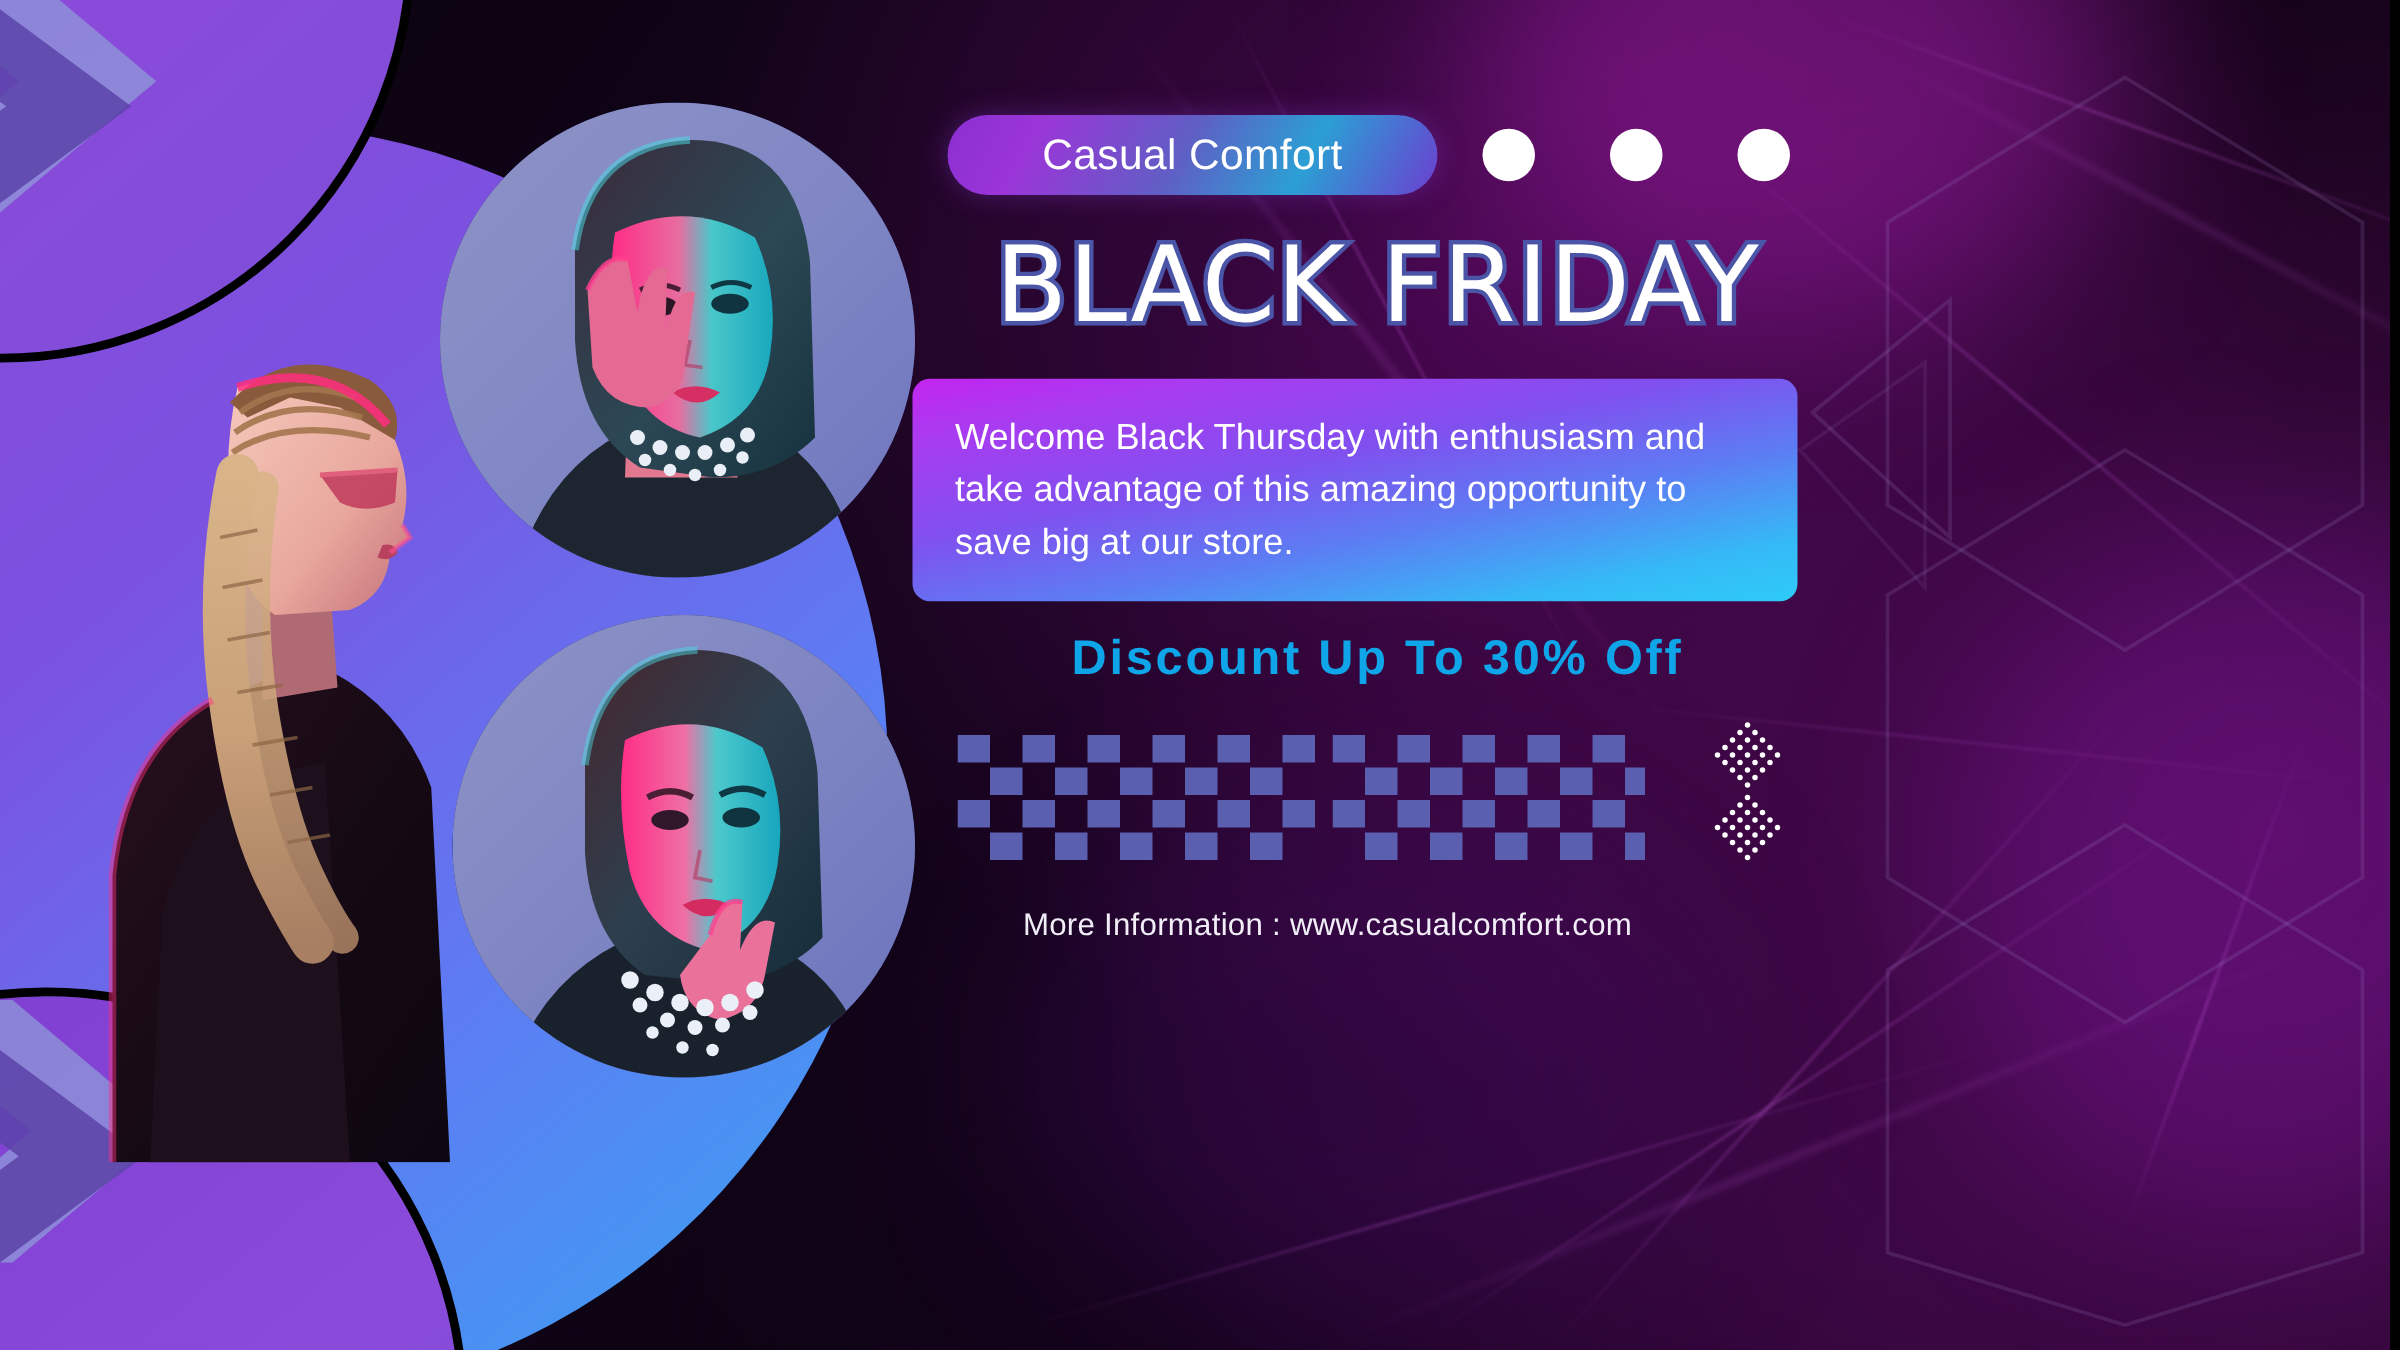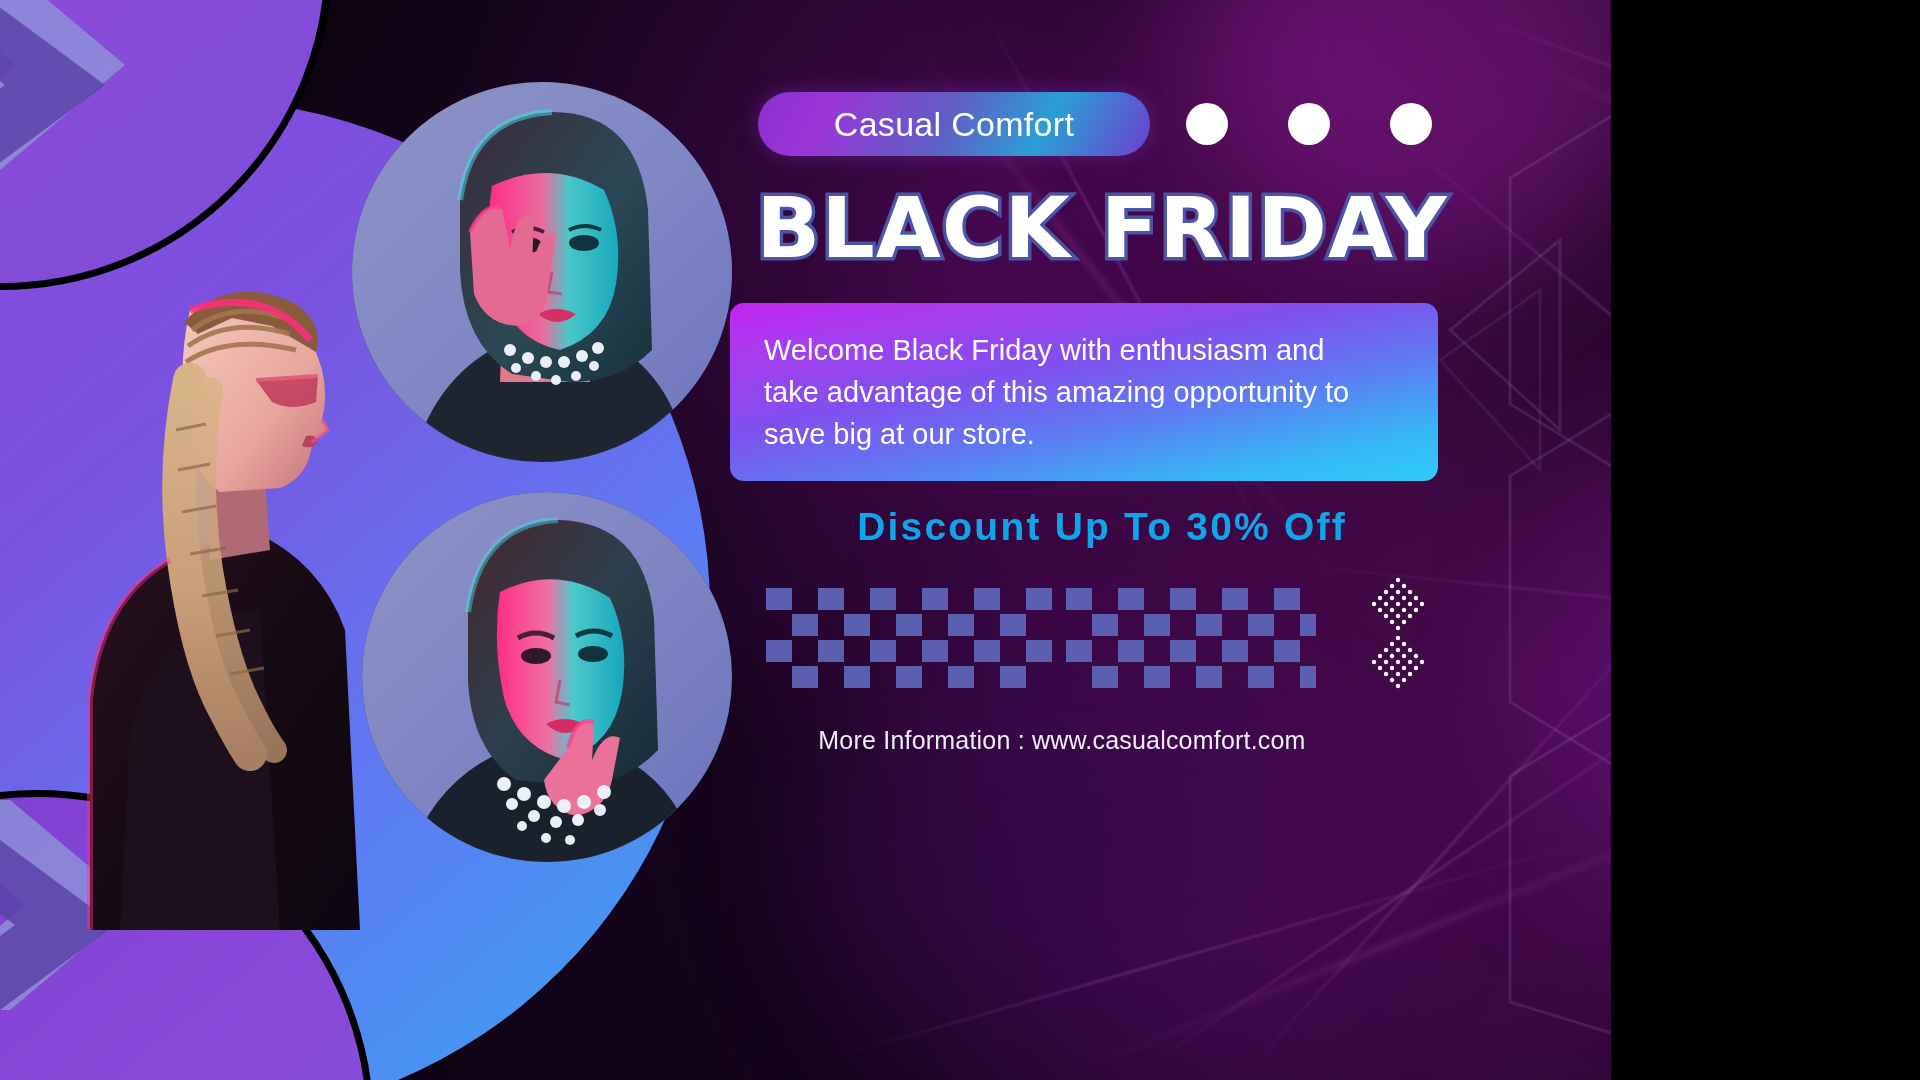--- a/index.html
+++ b/index.html
@@ -1,18 +1,18 @@
 <!DOCTYPE html>
 <html><head>
 <meta charset="utf-8">
 <style>
   html,body{margin:0;padding:0;background:#000;}
   body{width:1920px;height:1080px;overflow:hidden;font-family:"Liberation Sans",sans-serif;}
 
-  #stage{position:relative;width:1611px;height:1080px;overflow:hidden;background:#05010a;}
+  #stage{position:relative;width:1912px;height:1080px;overflow:hidden;background:#05010a;}
 
   
   .bg-base{position:absolute;inset:0;background:
       radial-gradient(circle at 62% 20%, rgba(110,10,120,.55) 0%, rgba(30,2,40,0) 45%),
       radial-gradient(circle at 95% 62%, rgba(150,20,150,.40) 0%, rgba(20,0,30,0) 50%),
       radial-gradient(circle at 78% 92%, rgba(90,10,110,.35) 0%, rgba(10,0,18,0) 55%),
       linear-gradient(125deg,#0a0310 0%,#120418 35%,#05010a 70%,#0d0214 100%);}
   .ray{position:absolute;transform-origin:0 0;background:linear-gradient(90deg,rgba(255,120,255,.0) 0%,rgba(230,110,255,.55) 40%,rgba(120,60,255,.0) 100%);
        height:2px;filter:blur(1.2px);opacity:.55;}
   .ray.thick{height:4px;filter:blur(3px);opacity:.4;}
@@ -35,21 +35,21 @@
     background:linear-gradient(118deg,#8b2fd0 0%,#9b35d8 18%,#5f5fc4 48%,#2b9fd4 72%,#6c3fd0 100%);
     display:flex;align-items:center;justify-content:center;
     box-shadow:0 0 22px rgba(140,60,220,.35);}
   #brand-pill span{color:#fff;font-size:34px;letter-spacing:.3px;font-weight:400;}
 
   
   .dot{position:absolute;width:42px;height:42px;border-radius:50%;background:#fff;top:103px;}
 
   
   #headline{position:absolute;left:752px;top:186px;width:700px;text-align:center;
-    font-size:84px;font-weight:700;color:#fff;letter-spacing:1px;line-height:1;
+    font-size:84px;font-weight:400;color:#fff;letter-spacing:1px;line-height:1;
     -webkit-text-stroke:7px #4a55a8;paint-order:stroke fill;
     font-family:"DejaVu Sans","Liberation Sans",sans-serif;}
 
   
   #desc-box{position:absolute;left:730px;top:303px;width:708px;height:178px;border-radius:14px;
     background:linear-gradient(168deg,#c225ef 0%,#a83cf0 16%,#8050ef 40%,#5d7cf3 62%,#35b9f6 85%,#2ecbf8 100%);
     display:flex;align-items:center;}
   #desc-box p{margin:0 0 0 34px;color:#fff;font-size:29px;line-height:1.46;max-width:620px;}
 
   
@@ -295,21 +295,21 @@
     <span>Casual Comfort</span>
   </div>
 
   <div class="dot" style="left:1186px;"></div>
   <div class="dot" style="left:1288px;"></div>
   <div class="dot" style="left:1390px;"></div>
 
   <div id="headline">BLACK FRIDAY</div>
 
   <div id="desc-box">
-    <p>Welcome Black Friday with enthusiasm and take advantage of this amazing opportunity to save big at our store.</p>
+    <p>Welcome Black Thursday with enthusiasm and take advantage of this amazing opportunity to save big at our store.</p>
   </div>
 
   <div id="discount">Discount Up To 30% Off</div>
 
   <svg class="checker" style="left:766px;top:588px;" width="290" height="100" viewBox="0 0 290 100">
     <g fill="#5b5fb0">
       <rect x="0" y="0" width="26" height="22"></rect>
         <rect x="52" y="0" width="26" height="22"></rect>
       <rect x="104" y="0" width="26" height="22"></rect>
         <rect x="156" y="0" width="26" height="22"></rect>

